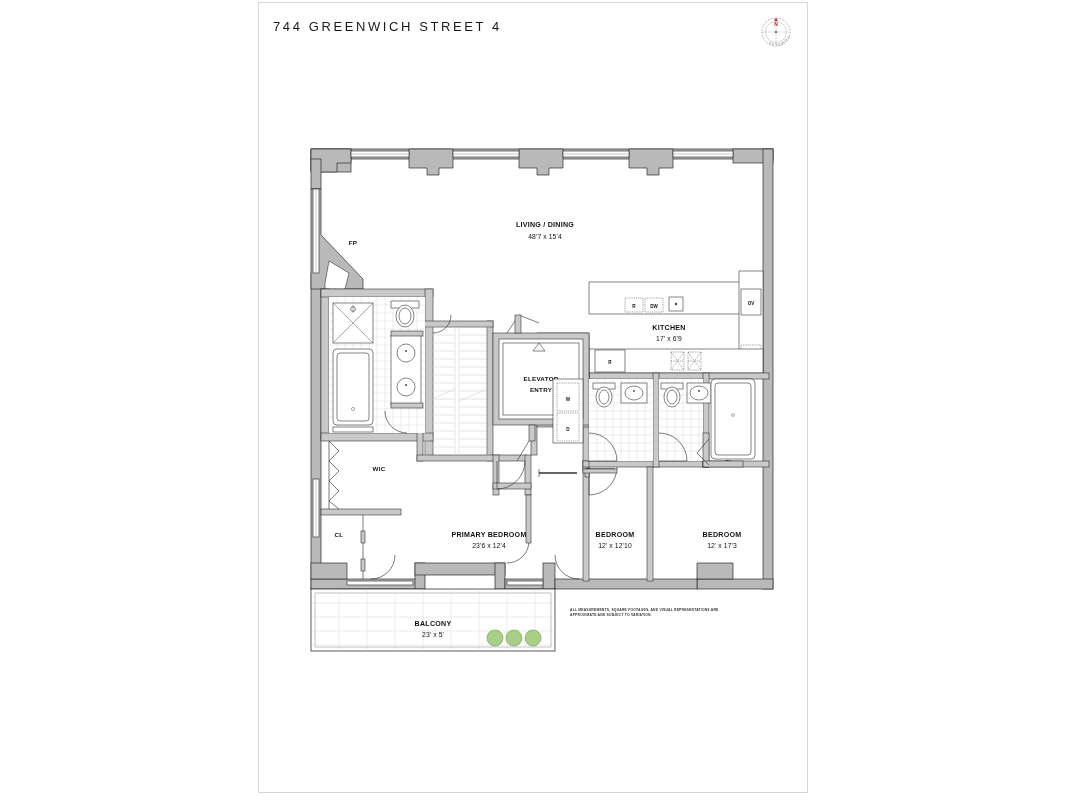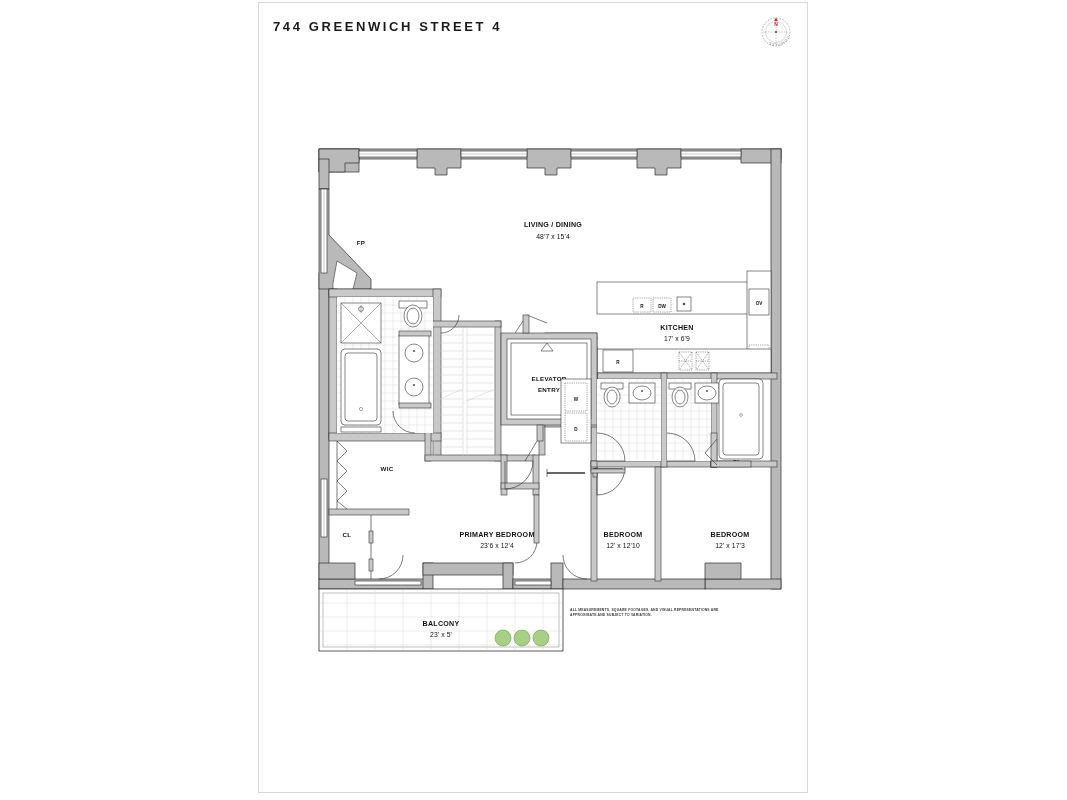--- a/index.html
+++ b/index.html
@@ -1,22 +1,22 @@
 <!DOCTYPE html>
 <html><head>
 <meta charset="utf-8">
 <style>
   html,body{margin:0;padding:0;background:#ffffff;}
   body{width:1067px;height:800px;font-family:"Liberation Sans",sans-serif;overflow:hidden;}
   .page{position:absolute;left:258px;top:2px;width:550px;height:791px;background:#fff;
         border:1px solid #d8d8d8;box-sizing:border-box;}
-  .title{position:absolute;left:14px;top:16px;font-size:13px;font-weight:bold;
+  .title{position:absolute;left:14px;top:16px;font-size:13px;font-weight:normal;
          letter-spacing:2.6px;color:#1a1a1a;white-space:nowrap;}
   .compass{position:absolute;right:10px;top:8px;width:42px;height:42px;}
-  .plan{position:absolute;left:16px;top:0;width:550px;height:791px;}
+  .plan{position:absolute;left:8px;top:0;width:550px;height:791px;}
   .disclaimer{position:absolute;left:311px;top:605px;width:160px;font-size:3.4px;
               line-height:1.55;color:#3a3a3a;letter-spacing:.18px;font-weight:bold;}
   svg{display:block;}
   text{font-family:"Liberation Sans",sans-serif;fill:#111;}
   .rm{font-size:7.1px;font-weight:bold;text-anchor:middle;letter-spacing:.25px;}
   .dim{font-size:6.8px;text-anchor:middle;letter-spacing:.1px;}
   .sm{font-size:6.2px;font-weight:bold;text-anchor:middle;letter-spacing:.3px;}
   .app{font-size:4.6px;font-weight:bold;text-anchor:middle;}
   .wall{fill:#b9b9b9;stroke:#2b2b2b;stroke-width:.7;}
   .wall2{fill:#c9c9c9;stroke:#333;stroke-width:.6;}

